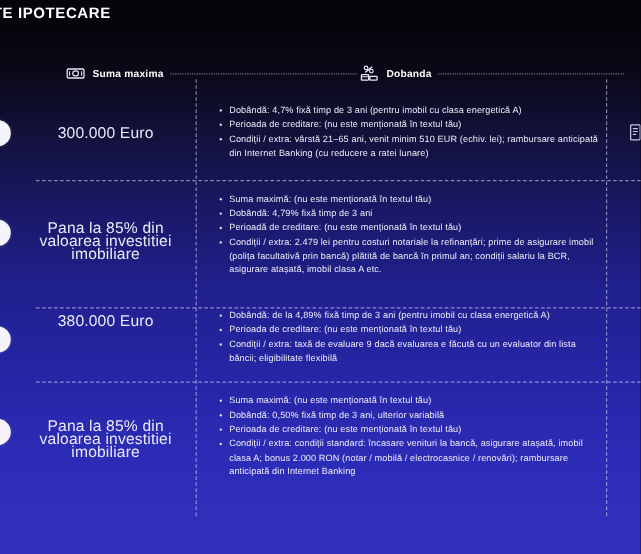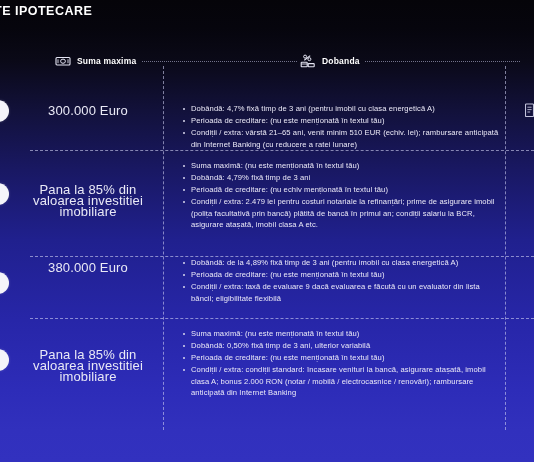--- a/index.html
+++ b/index.html
@@ -201,37 +201,37 @@
   <div class="vline" style="left:163px; top:66px; height:364px;"></div>
   <div class="vline" style="left:505px; top:66px; height:364px;"></div>
 
   <div class="hline" style="left:30px; top:150px; width:504px;"></div>
   <div class="hline" style="left:30px; top:256px; width:504px;"></div>
   <div class="hline" style="left:30px; top:318px; width:504px;"></div>
 
   <div class="row" style="top:78px;">
     <div class="logo-dot" style="top:22px;"></div>
     <div class="cell-amount" style="top:27px;">300.000 Euro</div>
-    <div class="cell-details" style="top:25px;">
+    <div class="cell-details" style="top:8px;">
       <ul>
         <li>Dobândă: 4,7% fixă timp de 3 ani (pentru imobil cu clasa energetică A)</li>
         <li>Perioada de creditare: (nu este menționată în textul tău)</li>
         <li>Condiții / extra: vârstă 21–65 ani, venit minim 510 EUR (echiv. lei); rambursare anticipată din Internet Banking (cu reducere a ratei lunare)</li>
       </ul>
     </div>
   </div>
 
   <div class="row" style="top:156px;">
     <div class="logo-dot" style="top:27px;"></div>
     <div class="cell-amount" style="top:28px;">Pana la 85% din valoarea investitiei imobiliare</div>
     <div class="cell-details" style="top:4px;">
       <ul>
         <li>Suma maximă: (nu este menționată în textul tău)</li>
         <li>Dobândă: 4,79% fixă timp de 3 ani</li>
-        <li>Perioadă de creditare: (nu echiv menționată în textul tău)</li>
+        <li>Perioadă de creditare: (nu este menționată în textul tău)</li>
         <li>Condiții / extra: 2.479 lei pentru costuri notariale la refinanțări; prime de asigurare imobil (polița facultativă prin bancă) plătită de bancă în primul an; condiții salariu la BCR, asigurare atașată, imobil clasa A etc.</li>
       </ul>
     </div>
   </div>
 
   <div class="row" style="top:258px;">
     <div class="logo-dot" style="top:14px;"></div>
     <div class="cell-amount" style="top:4px;">380.000 Euro</div>
     <div class="cell-details" style="top:-1px;">
       <ul>

